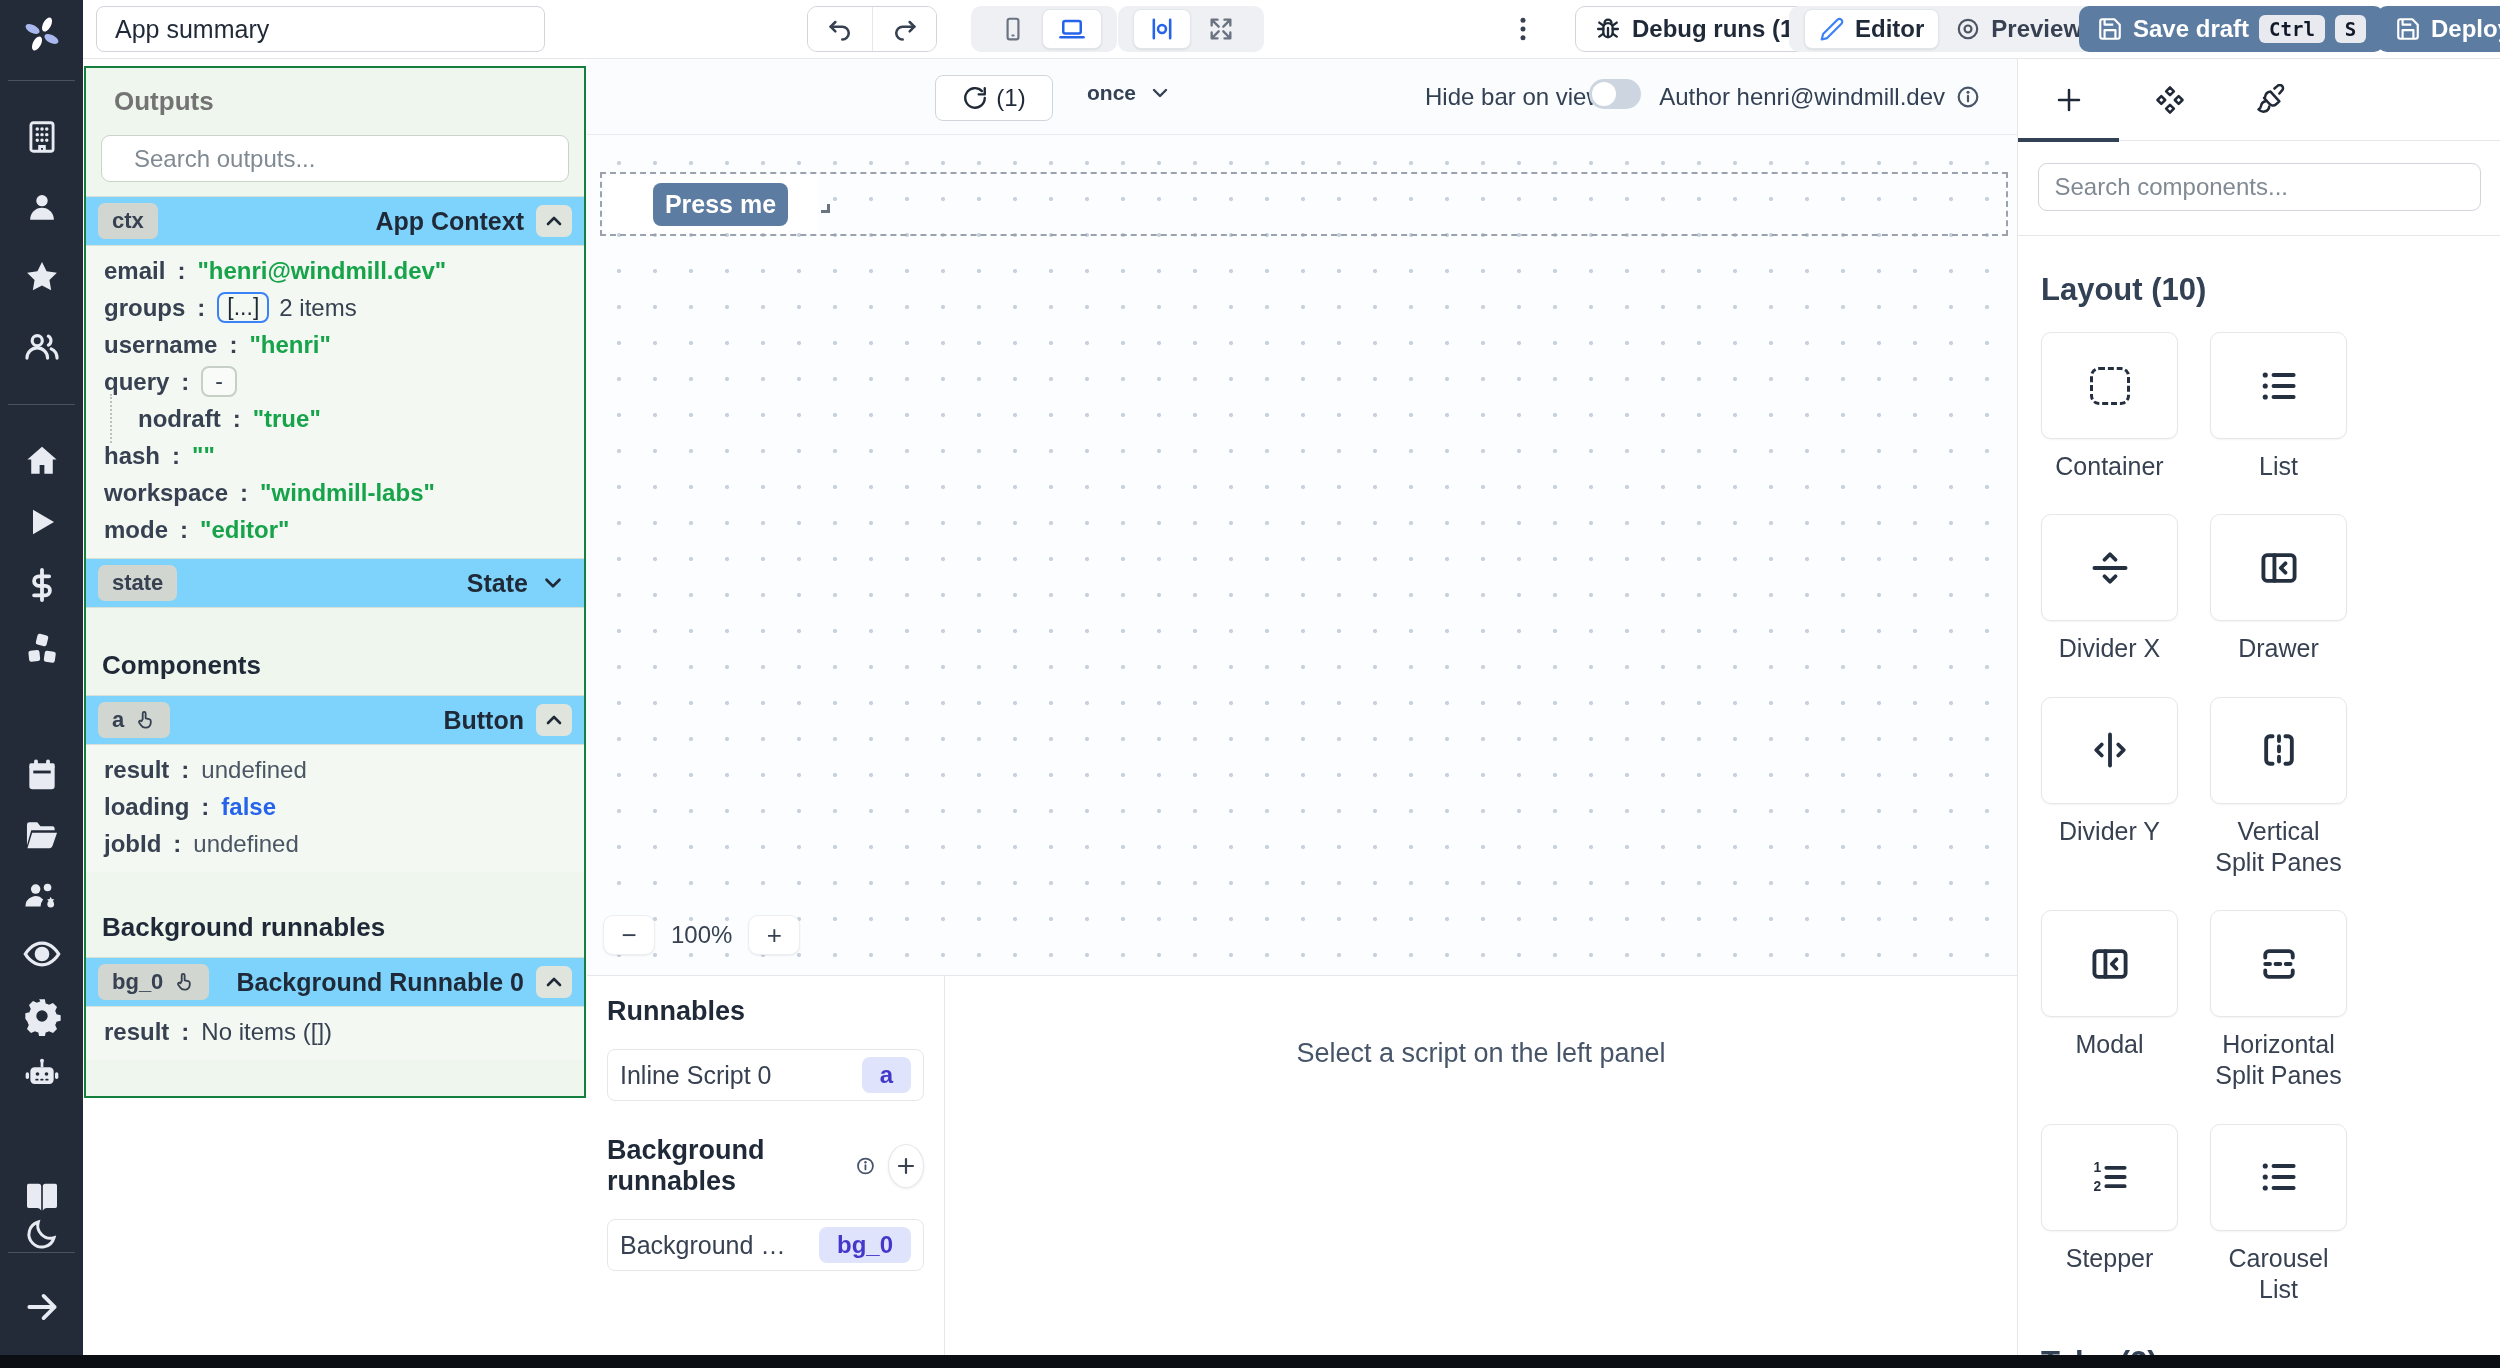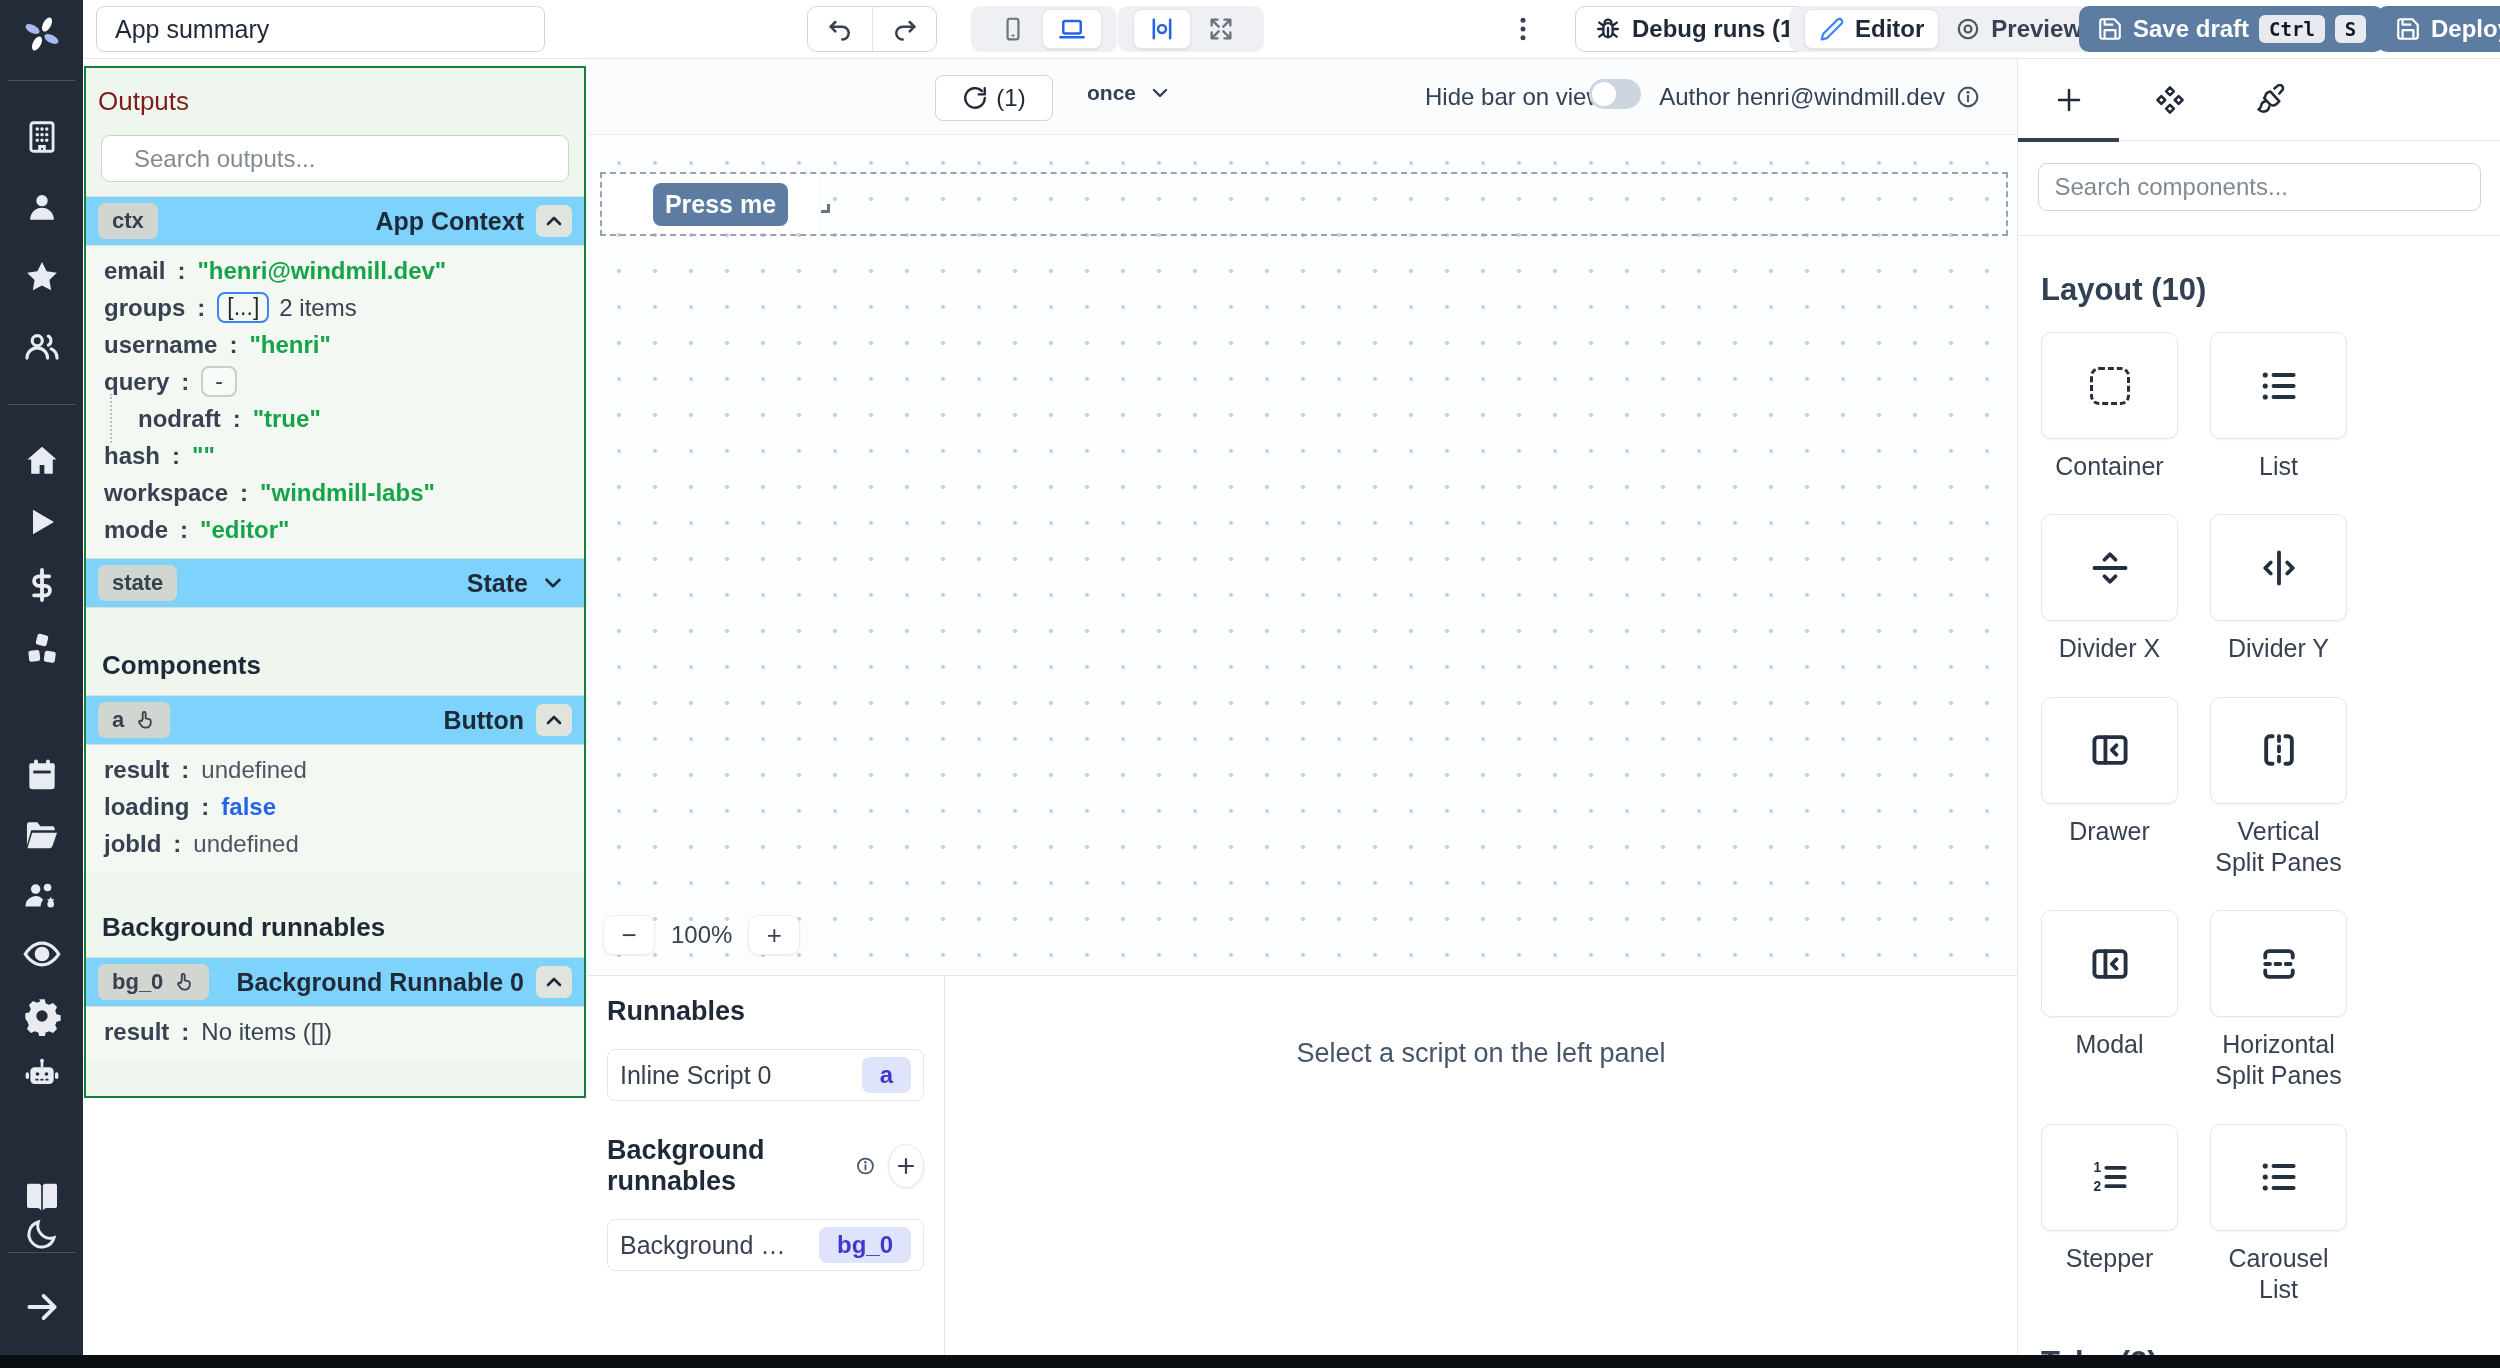--- a/index.html
+++ b/index.html
@@ -23,21 +23,21 @@
   .seg .seg-it.active { background:#fff; border:1px solid #e2e5ea; box-shadow:0 1px 2px rgba(0,0,0,.08); }
   .kebab { position:absolute; top:12px; display:flex; align-items:center; cursor:pointer; }
   .tb-btn { position:absolute; top:6px; height:46px; display:flex; align-items:center; gap:10px; border:1px solid #d1d5db; border-radius:10px; background:#fff; padding:0 18px; font-size:24px; font-weight:600; color:#1f2937; cursor:pointer; }
   .seg-label { font-size:24px; font-weight:600; color:#1f2937; }
   .blue-btn { position:absolute; top:6px; height:46px; display:flex; align-items:center; gap:10px; border:none; border-radius:10px; background:#5d7ca1; color:#fff; padding:0 18px; font-size:24px; font-weight:700; cursor:pointer; }
   .kbd { background:#e8eaef; color:#111827; border-radius:6px; padding:3px 10px; font-family:"DejaVu Sans Mono",monospace; font-size:19px; font-weight:700; }
 
   
   .left-col { position:absolute; left:83px; top:59px; width:504px; bottom:14px; background:#fff; z-index:3; }
   .outputs { position:absolute; left:1px; top:7px; width:502px; height:1032px; border:2px solid #15803d; background:#eff6ee; overflow:hidden; }
-  .out-title { font-size:26px; font-weight:400; color:#7f1d1d; margin:18px 0 0 12px; }
+  .out-title { font-size:26px; font-weight:700; color:#737373; margin:18px 0 0 28px; }
   .out-search { display:block; width:468px; height:47px; margin:18px auto 0; border:1px solid #c9d3c9; border-radius:9px; background:#fff; padding:0 32px; font-size:24px; color:#374151; font-family:"Liberation Sans",sans-serif; }
   .out-search::placeholder, .cmp-search::placeholder { color:#808a93; }
   .sec-h { font-size:26px; font-weight:700; color:#1f2937; margin:26px 0 0 16px; }
   .hdr-row { height:50px; background:#7dd3fc; border-top:1px solid #d8e1d6; border-bottom:1px solid #d8e1d6; display:flex; align-items:center; padding:16px 12px; margin-top:14px; cursor:pointer; }
   .hdr-row .spacer { flex:1; }
   .badge-g { background:#d2d6d0; border-radius:7px; padding:5px 14px; font-size:22px; font-weight:700; color:#374151; display:flex; align-items:center; gap:10px; }
   .hdr-name { font-size:25px; font-weight:700; color:#1f2937; margin-right:12px; }
   .chev-box { width:36px; height:32px; background:#dfe5dd; border-radius:7px; display:flex; align-items:center; justify-content:center; color:#1f2937; cursor:pointer; }
   .rows { background:#f3f9f2; padding:6px 0 10px; }
   .kv { display:flex; align-items:center; min-height:37px; padding-left:18px; font-size:24px; }
@@ -597,55 +597,55 @@
                 <path d="M3.5 12h17"></path>
                 <polyline points="9 7.5 12 4.5 15 7.5"></polyline>
                 <polyline points="9 16.5 12 19.5 15 16.5"></polyline>
               </svg>
           </div>
           <div class="card-lbl">Divider X</div>
         </div>
         <div class="cardcell">
           <div class="card">
             <svg width="44" height="44" viewBox="0 0 24 24" fill="none" stroke="#24303f" stroke-width="2.1" stroke-linecap="round" stroke-linejoin="round">
+                <rect x="3.5" y="5" width="17" height="14" rx="2"></rect>
+                <path d="M9.5 5v14"></path>
+                <polyline points="15.5 9.5 13 12 15.5 14.5"></polyline>
+              </svg>
+          </div>
+          <div class="card-lbl">Drawer</div>
+        </div>
+        <div class="cardcell">
+          <div class="card">
+            <svg width="44" height="44" viewBox="0 0 24 24" fill="none" stroke="#24303f" stroke-width="2.1" stroke-linecap="round" stroke-linejoin="round">
                 <path d="M12 3.5v17"></path>
                 <polyline points="7.5 9 4.5 12 7.5 15"></polyline>
                 <polyline points="16.5 9 19.5 12 16.5 15"></polyline>
               </svg>
           </div>
           <div class="card-lbl">Divider Y</div>
+        </div>
+        <div class="cardcell">
+          <div class="card">
+            <svg width="44" height="44" viewBox="0 0 24 24" fill="none" stroke="#24303f" stroke-width="2.1" stroke-linecap="round">
+                <path d="M8.5 4.5H7a2 2 0 0 0-2 2v11a2 2 0 0 0 2 2h1.5"></path>
+                <path d="M15.5 4.5H17a2 2 0 0 1 2 2v11a2 2 0 0 1-2 2h-1.5"></path>
+                <path d="M12 4.5v15" stroke-dasharray="2.6 3"></path>
+              </svg>
+          </div>
+          <div class="card-lbl">Vertical Split Panes</div>
         </div>
         <div class="cardcell">
           <div class="card">
             <svg width="44" height="44" viewBox="0 0 24 24" fill="none" stroke="#24303f" stroke-width="2.1" stroke-linecap="round" stroke-linejoin="round">
                 <rect x="3.5" y="5" width="17" height="14" rx="2"></rect>
                 <path d="M9.5 5v14"></path>
                 <polyline points="15.5 9.5 13 12 15.5 14.5"></polyline>
               </svg>
           </div>
-          <div class="card-lbl">Drawer</div>
-        </div>
-        <div class="cardcell">
-          <div class="card">
-            <svg width="44" height="44" viewBox="0 0 24 24" fill="none" stroke="#24303f" stroke-width="2.1" stroke-linecap="round">
-                <path d="M8.5 4.5H7a2 2 0 0 0-2 2v11a2 2 0 0 0 2 2h1.5"></path>
-                <path d="M15.5 4.5H17a2 2 0 0 1 2 2v11a2 2 0 0 1-2 2h-1.5"></path>
-                <path d="M12 4.5v15" stroke-dasharray="2.6 3"></path>
-              </svg>
-          </div>
-          <div class="card-lbl">Vertical Split Panes</div>
-        </div>
-        <div class="cardcell">
-          <div class="card">
-            <svg width="44" height="44" viewBox="0 0 24 24" fill="none" stroke="#24303f" stroke-width="2.1" stroke-linecap="round" stroke-linejoin="round">
-                <rect x="3.5" y="5" width="17" height="14" rx="2"></rect>
-                <path d="M9.5 5v14"></path>
-                <polyline points="15.5 9.5 13 12 15.5 14.5"></polyline>
-              </svg>
-          </div>
           <div class="card-lbl">Modal</div>
         </div>
         <div class="cardcell">
           <div class="card">
             <svg width="44" height="44" viewBox="0 0 24 24" fill="none" stroke="#24303f" stroke-width="2.1" stroke-linecap="round">
                 <path d="M4.5 8.5V7a2 2 0 0 1 2-2h11a2 2 0 0 1 2 2v1.5"></path>
                 <path d="M4.5 15.5V17a2 2 0 0 0 2 2h11a2 2 0 0 0 2-2v-1.5"></path>
                 <path d="M4.5 12h15" stroke-dasharray="2.6 3"></path>
               </svg>
           </div>

